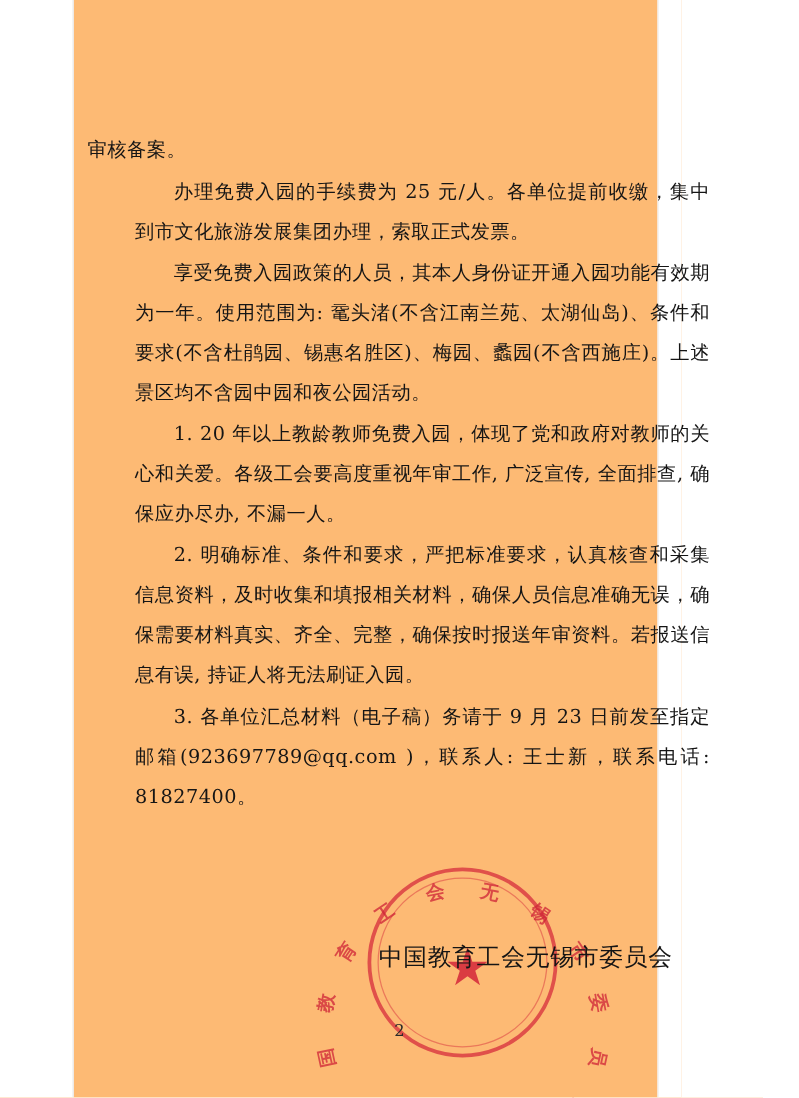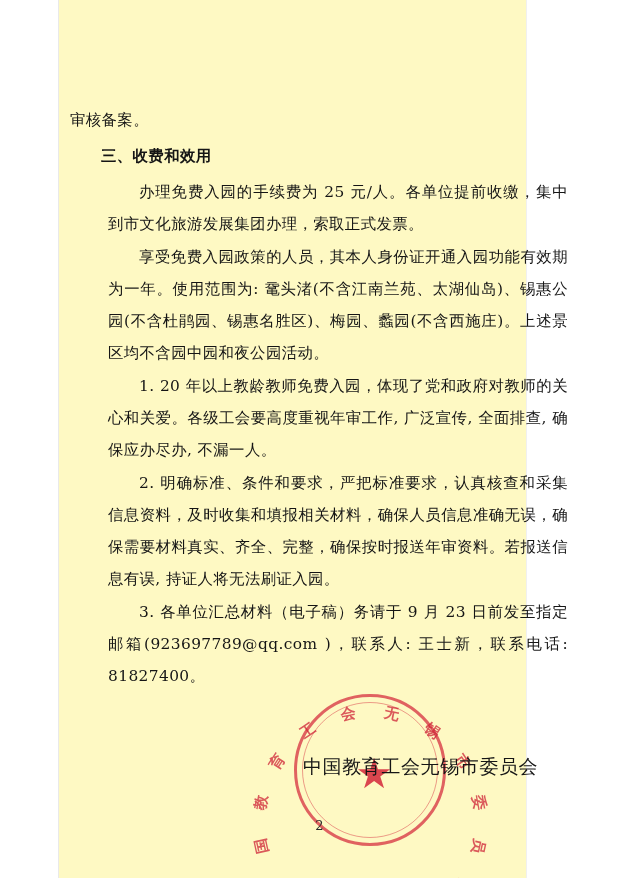--- a/index.html
+++ b/index.html
@@ -10,21 +10,21 @@
   body {
     width: 639px;
     height: 878px;
     overflow: hidden;
     font-family: "DejaVu Serif", "Liberation Serif", serif;
   }
   .page {
     position: relative;
     width: 545px;
     height: 878px;
-    background: #fef9c3;
+    background: #fdba74;
     box-sizing: border-box;
     text-decoration: underline;
   }
   .edge-left {
     position: absolute;
     left: 0;
     top: 0;
     width: 58px;
     height: 878px;
     background: #ffffff;
@@ -148,23 +148,22 @@
 </head>
 <body>
 
 <div class="page">
 
   <div class="edge-left"></div>
   <div class="edge-right"></div>
 
   <div class="content">
     <p class="para">审核备案。</p>
-    <p class="para heading">三、收费和效用</p>
     <p class="para indent2">办理免费入园的手续费为 25 元/人。各单位提前收缴，集中到市文化旅游发展集团办理，索取正式发票。</p>
-    <p class="para indent2">享受免费入园政策的人员，其本人身份证开通入园功能有效期为一年。使用范围为: 鼋头渚(不含江南兰苑、太湖仙岛)、锡惠公园(不含杜鹃园、锡惠名胜区)、梅园、蠡园(不含西施庄)。上述景区均不含园中园和夜公园活动。</p>
+    <p class="para indent2">享受免费入园政策的人员，其本人身份证开通入园功能有效期为一年。使用范围为: 鼋头渚(不含江南兰苑、太湖仙岛)、条件和要求(不含杜鹃园、锡惠名胜区)、梅园、蠡园(不含西施庄)。上述景区均不含园中园和夜公园活动。</p>
     <p class="para indent2">1. 20 年以上教龄教师免费入园，体现了党和政府对教师的关心和关爱。各级工会要高度重视年审工作, 广泛宣传, 全面排查, 确保应办尽办, 不漏一人。</p>
     <p class="para indent2">2. 明确标准、条件和要求，严把标准要求，认真核查和采集信息资料，及时收集和填报相关材料，确保人员信息准确无误，确保需要材料真实、齐全、完整，确保按时报送年审资料。若报送信息有误, 持证人将无法刷证入园。</p>
     <p class="para indent2">3. 各单位汇总材料（电子稿）务请于 9 月 23 日前发至指定邮箱(923697789@qq.com )，联系人: 王士新，联系电话: 81827400。</p>
   </div>
 
   <div class="stamp-wrap">
     <div class="stamp"></div>
     <div class="stamp-inner"></div>
     <div class="stamp-text" id="seal-text">
         <span style="transform: translate(-50%, -50%) rotate(-125deg) translateY(-58px) rotate(0deg);">中</span>

